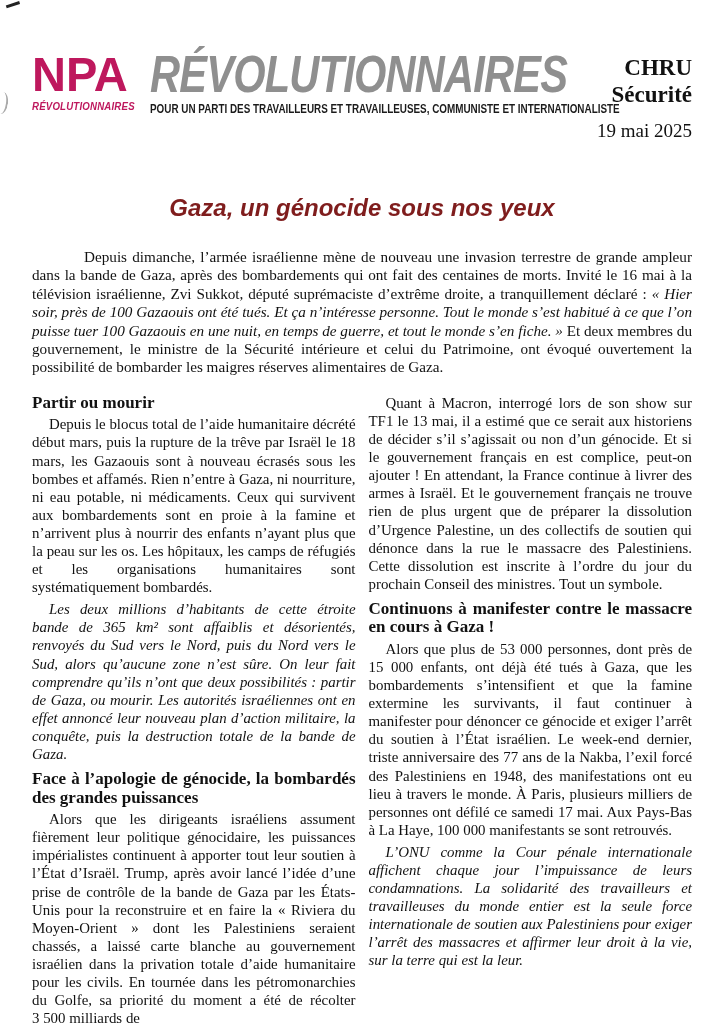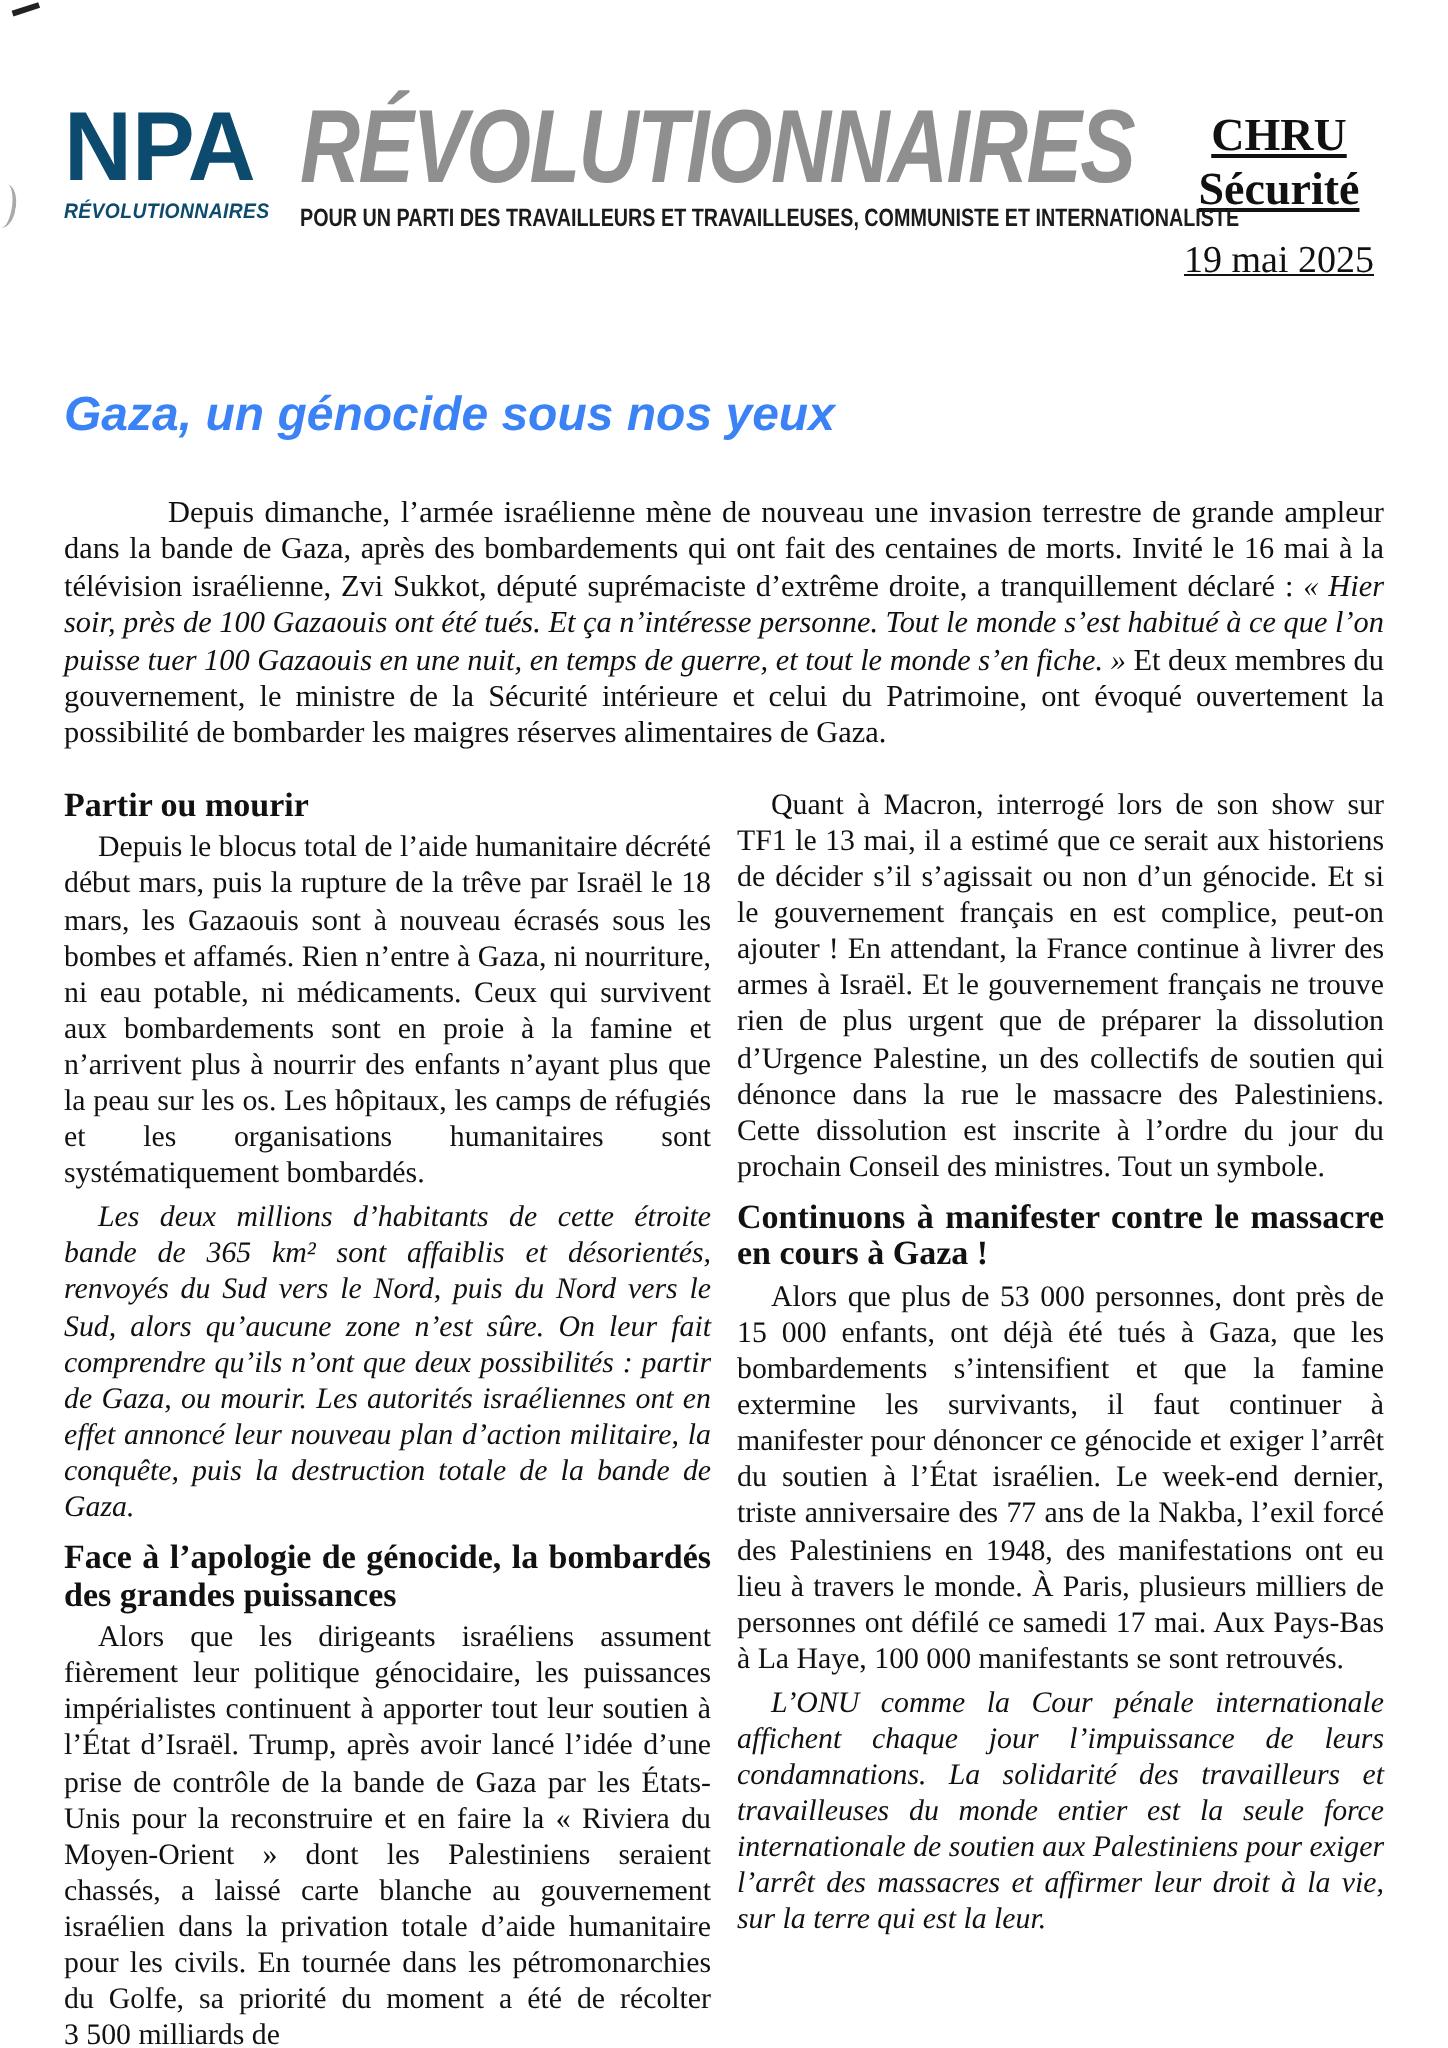--- a/index.html
+++ b/index.html
@@ -13,43 +13,43 @@
     overflow:hidden;
     box-sizing:border-box;
     padding:42px 32px 0 32px;
   }
   
   .artifact1{position:absolute;top:3px;left:7px;width:14px;height:7px;border-top:3px solid #222;transform:rotate(-18deg);}
   .artifact2{position:absolute;top:92px;left:-4px;width:10px;height:22px;border-right:2px solid #aaa;border-radius:0 50% 50% 0/0 50% 50% 0;transform:rotate(8deg);}
 
   
   .masthead{display:flex;align-items:flex-start;}
-  .logo-block{flex:0 0 118px;padding-top:10px;color:#0c4a6e;
+  .logo-block{flex:0 0 118px;padding-top:10px;color:#be185d;
     font-family:"Liberation Sans", sans-serif;text-align:left;}
   .logo-npa{font-size:49px;line-height:44px;font-weight:900;letter-spacing:0px;
     transform:scaleX(0.96);transform-origin:left;display:inline-block;}
   .logo-sub{font-size:10.5px;font-weight:900;font-style:italic;letter-spacing:0.2px;
     white-space:nowrap;display:inline-block;transform:scaleX(0.92);transform-origin:left;margin-top:3px;}
   .mast-center{flex:1 1 auto;padding-top:8px;min-width:0;}
   .mast-title{font-family:"Liberation Sans", sans-serif;font-weight:900;font-style:italic;
     font-size:52px;line-height:48px;color:#8f8f8f;white-space:nowrap;
     display:inline-block;transform:scaleX(0.80);transform-origin:left;letter-spacing:-1px;}
   .mast-subtitle{font-family:"Liberation Sans", sans-serif;font-weight:700;
     font-size:12.5px;color:#1b1b1b;white-space:nowrap;display:inline-block;
     transform:scaleX(0.79);transform-origin:left;letter-spacing:0px;margin-top:4px;}
-  .mast-right{flex:0 0 105px;text-align:center;padding-top:12px;text-decoration:underline;}
+  .mast-right{flex:0 0 105px;text-align:right;padding-top:12px;}
   .mast-place{font-size:23px;line-height:27px;font-weight:700;white-space:nowrap;}
   .mast-date{font-size:19px;margin-top:12px;}
 
   
   .article-title{
     font-family:"Liberation Sans", sans-serif;
     font-style:italic;font-weight:700;
-    font-size:24px;text-align:left;
-    margin:52px 0 0 0;color:#3b82f6;
+    font-size:24px;text-align:center;
+    margin:52px 0 0 0;color:#7f1d1d;
   }
   .intro{
     margin:26px 0 0 0;
     font-size:15.2px;line-height:18.4px;
     font-weight:400;text-align:justify;
     text-indent:52px;
   }
   .intro .quote{font-style:italic;}
 
   .columns{display:flex;margin-top:17px;}

